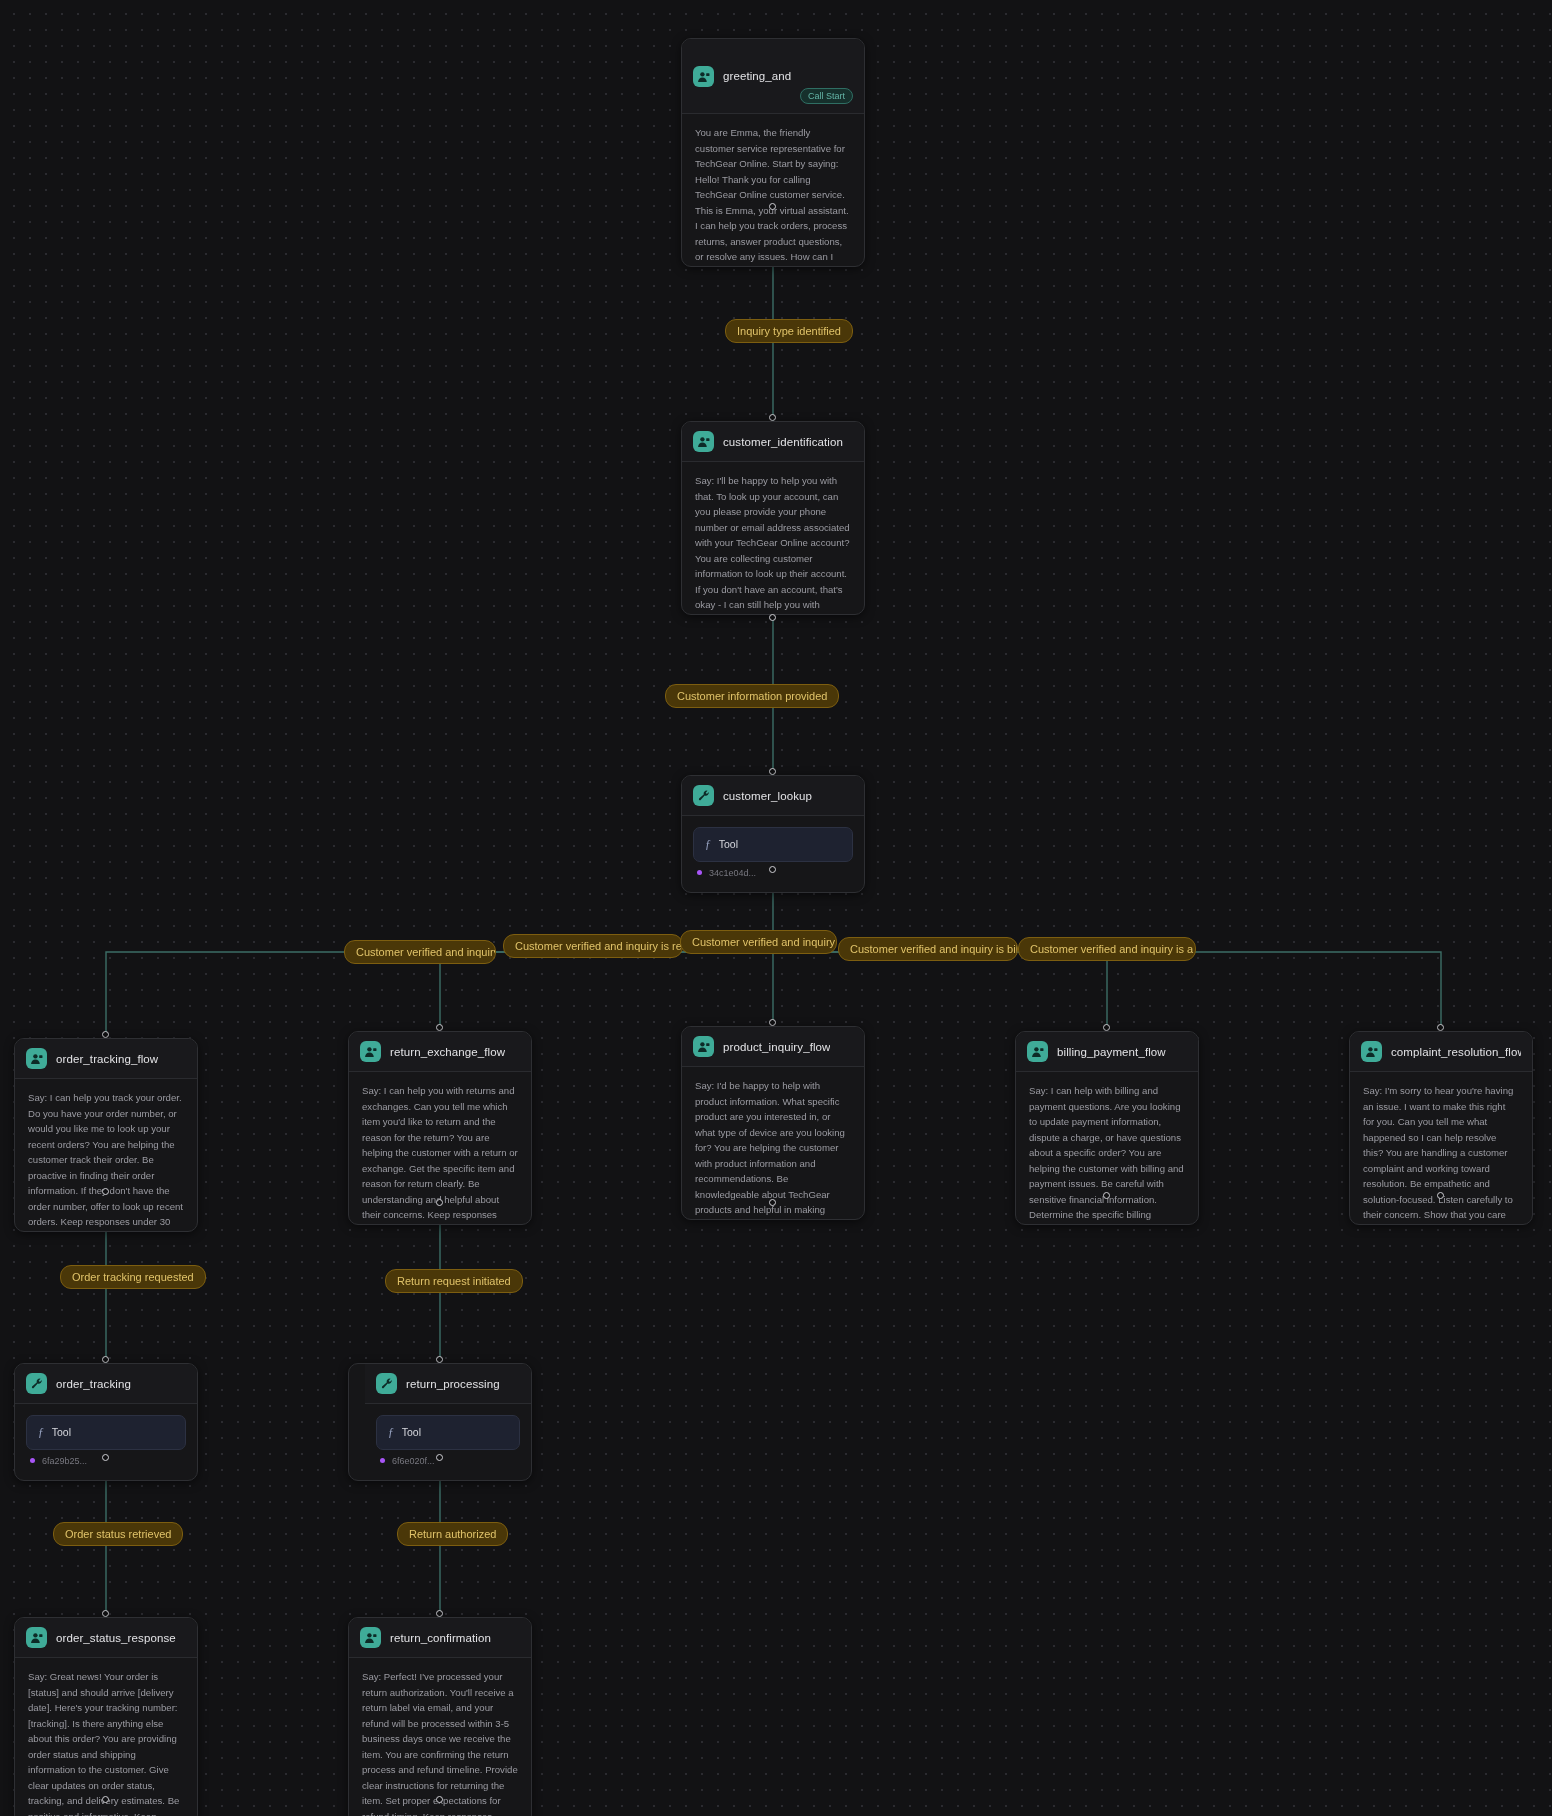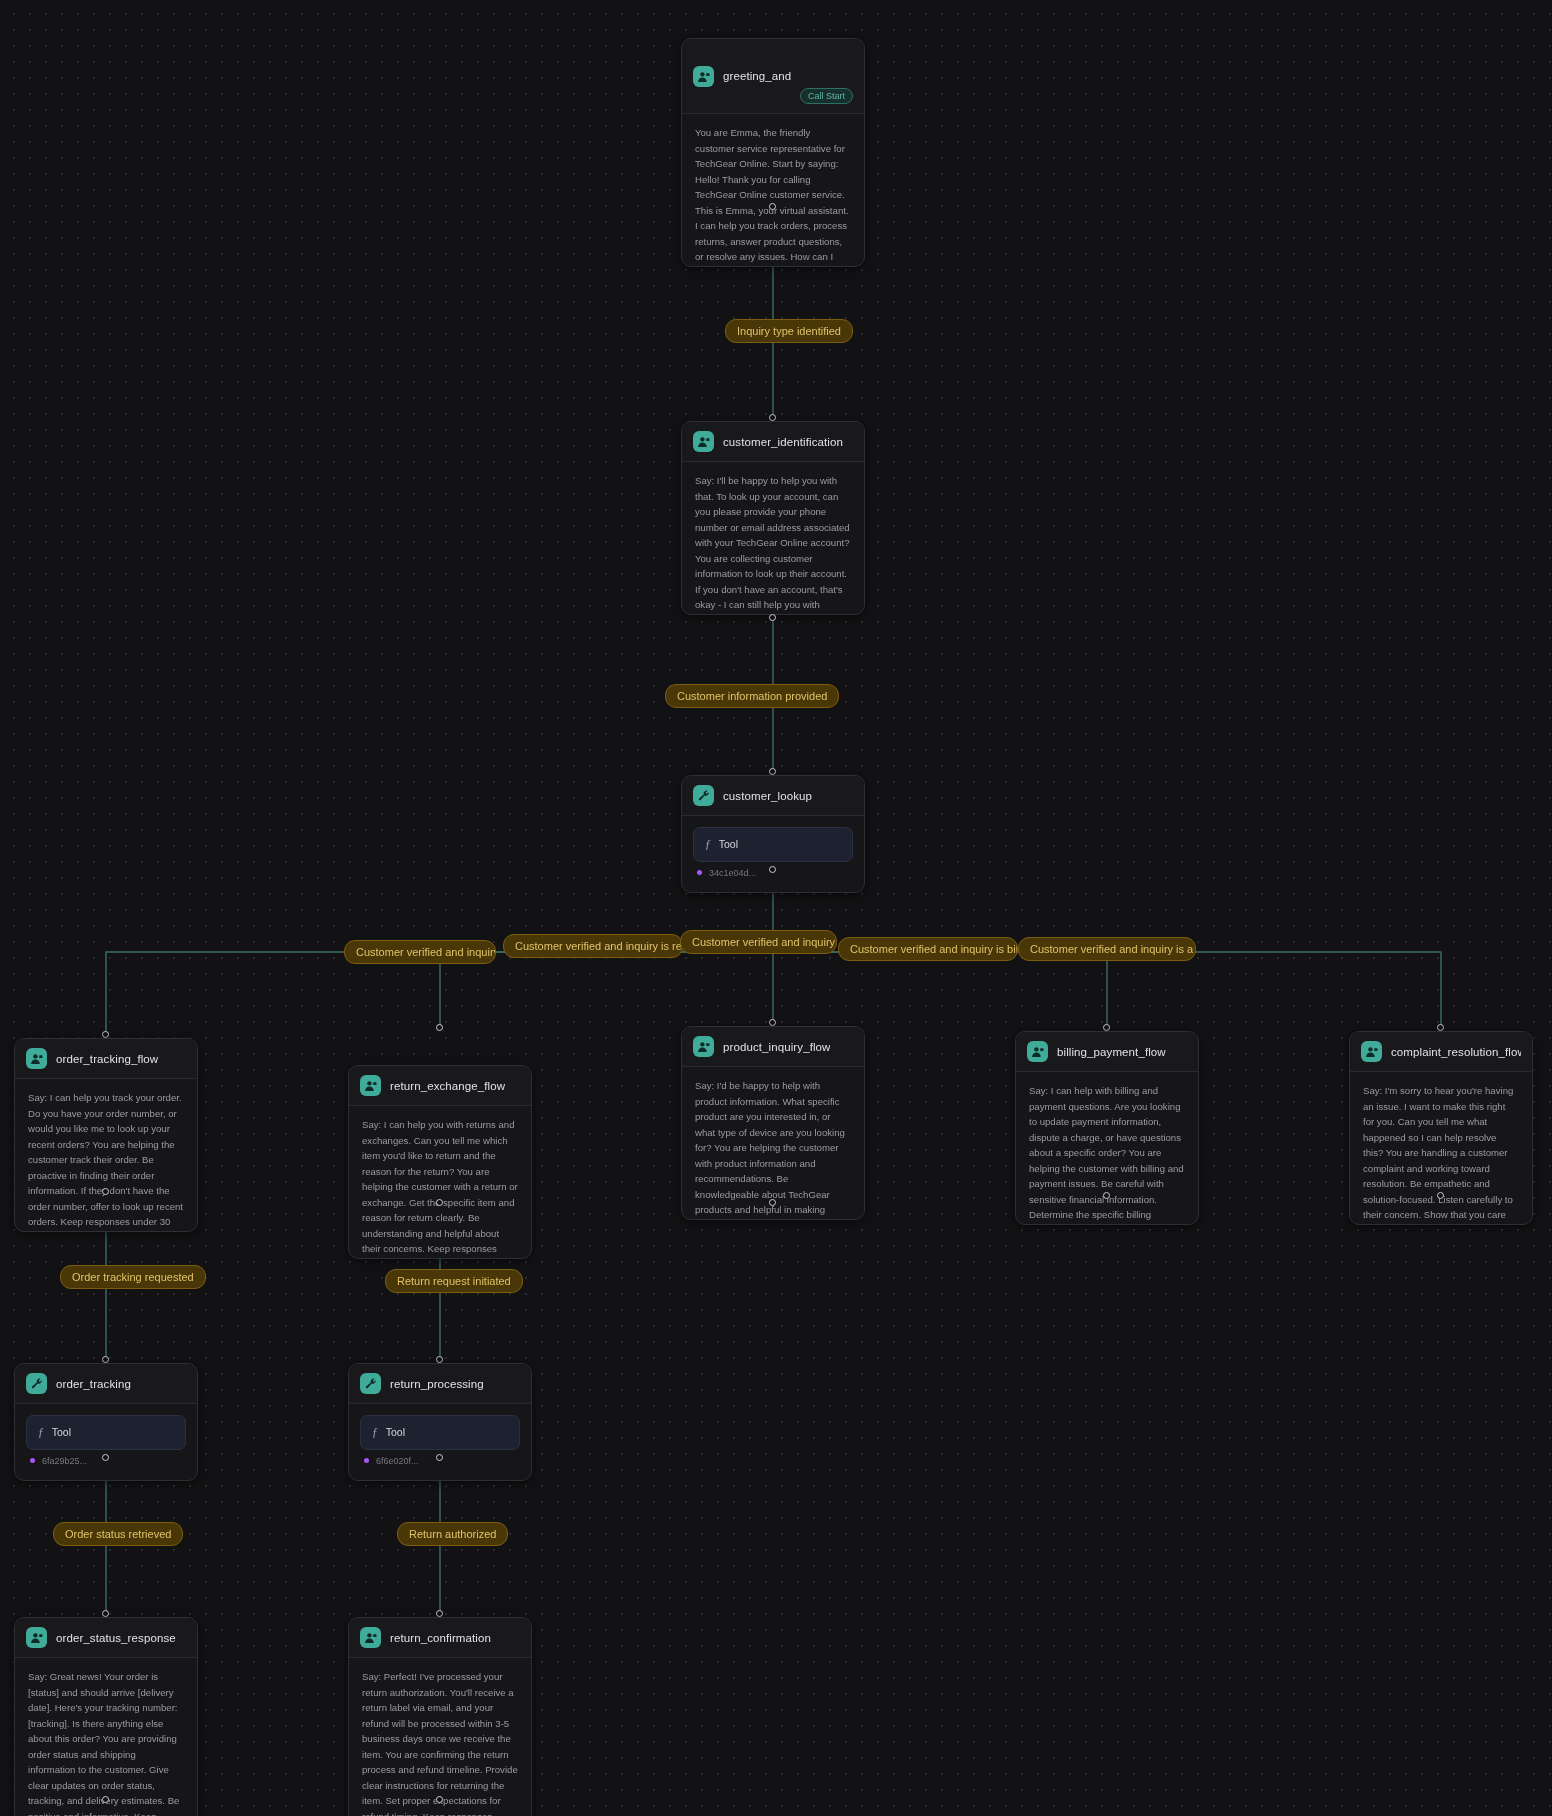--- a/index.html
+++ b/index.html
@@ -249,21 +249,21 @@
             <rect x="17" y="6" width="6" height="5" rx="1"></rect>
           </svg>
       </span>
       <span class="node-title">order_tracking_flow</span>
     </div>
     <div class="node-body clip">Say: I can help you track your order. Do you have your order number, or would you like me to look up your recent orders? You are helping the customer track their order. Be proactive in finding their order information. If they don't have the order number, offer to look up recent orders. Keep responses under 30 words.</div>
   </div>
   <span class="port" style="left:102px; top:1188px;"></span>
 
   <span class="port" style="left:436px; top:1024px;"></span>
-  <div class="node" style="left:348px; top:1065px; width:184px;">
+  <div class="node" style="left:348px; top:1031px; width:184px;">
     <div class="node-head">
       <span class="node-icon">
         <svg viewBox="0 0 24 24" fill="currentColor">
             <circle cx="10" cy="8" r="4"></circle>
             <path d="M2 22c0-4.4 3.6-8 8-8s8 3.6 8 8z"></path>
             <rect x="17" y="6" width="6" height="5" rx="1"></rect>
           </svg>
       </span>
       <span class="node-title">return_exchange_flow</span>
     </div>
@@ -339,21 +339,21 @@
       </div>
       <div class="tool-id">
         <span class="dot-purple"></span>
         <span>6fa29b25...</span>
       </div>
     </div>
   </div>
   <span class="port" style="left:102px; top:1454px;"></span>
 
   <span class="port" style="left:436px; top:1356px;"></span>
-  <div class="node" style="left:348px; top:1363px; width:184px;">
+  <div class="node" style="left:348px; top:1363px; width:184px;padding-left:16px;">
     <div class="node-head">
       <span class="node-icon">
         <svg viewBox="0 0 24 24" fill="currentColor">
             <path d="M21.7 5.6l-3.4 3.4-2.3-2.3 3.4-3.4a5.5 5.5 0 00-7 6.7L4.3 17.1a2 2 0 102.8 2.8l7.1-8.1a5.5 5.5 0 007.5-6.2z"></path>
           </svg>
       </span>
       <span class="node-title">return_processing</span>
     </div>
     <div class="node-body" style="padding:11px 11px 12px 11px;">
       <div class="tool-chip">

